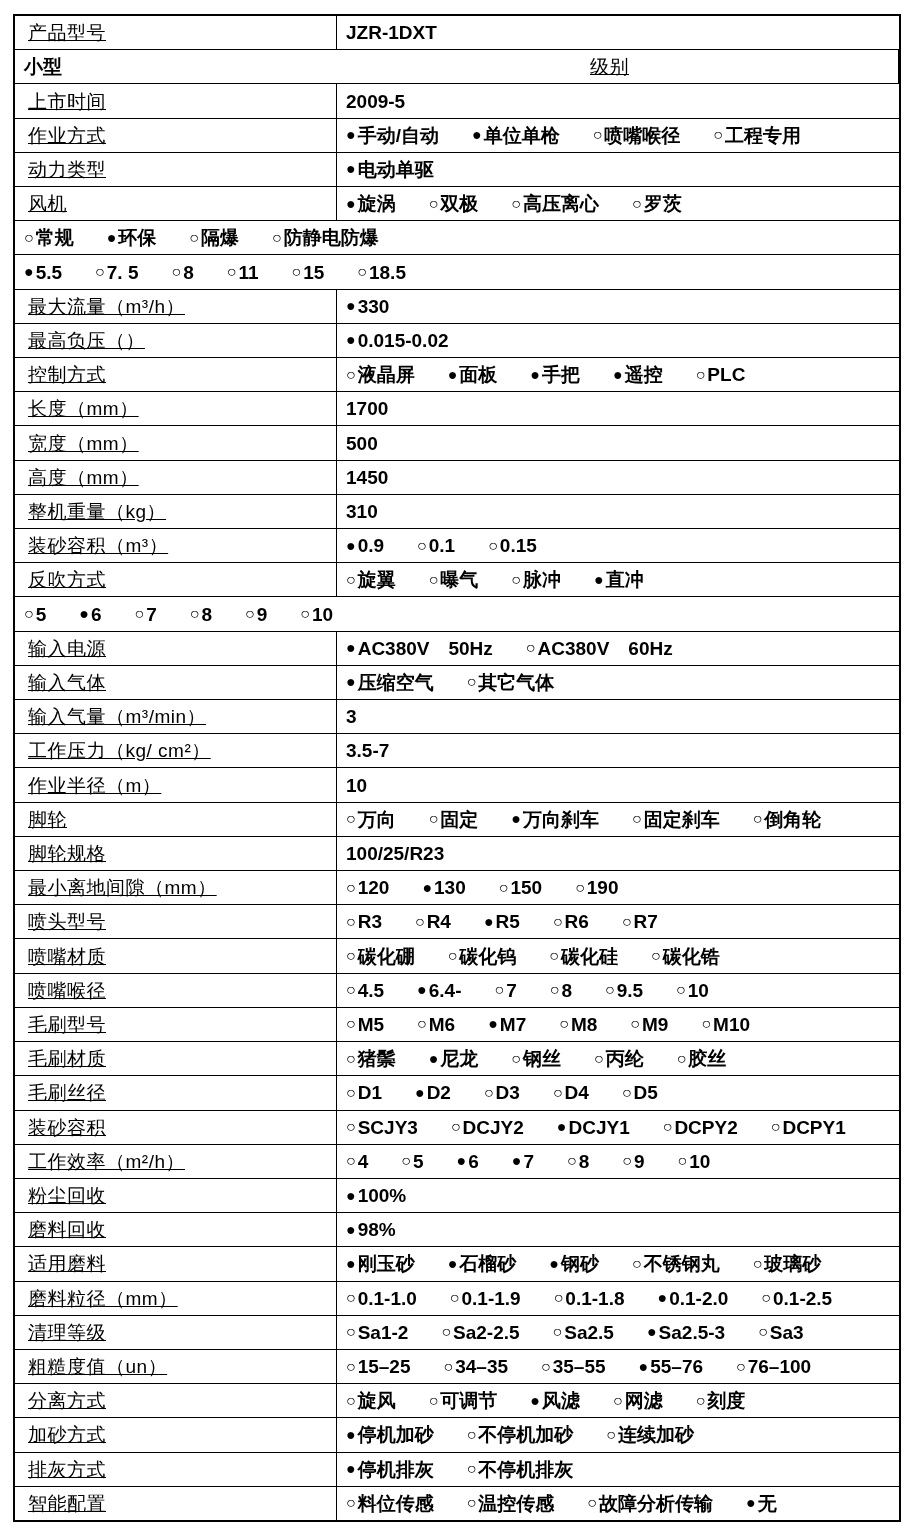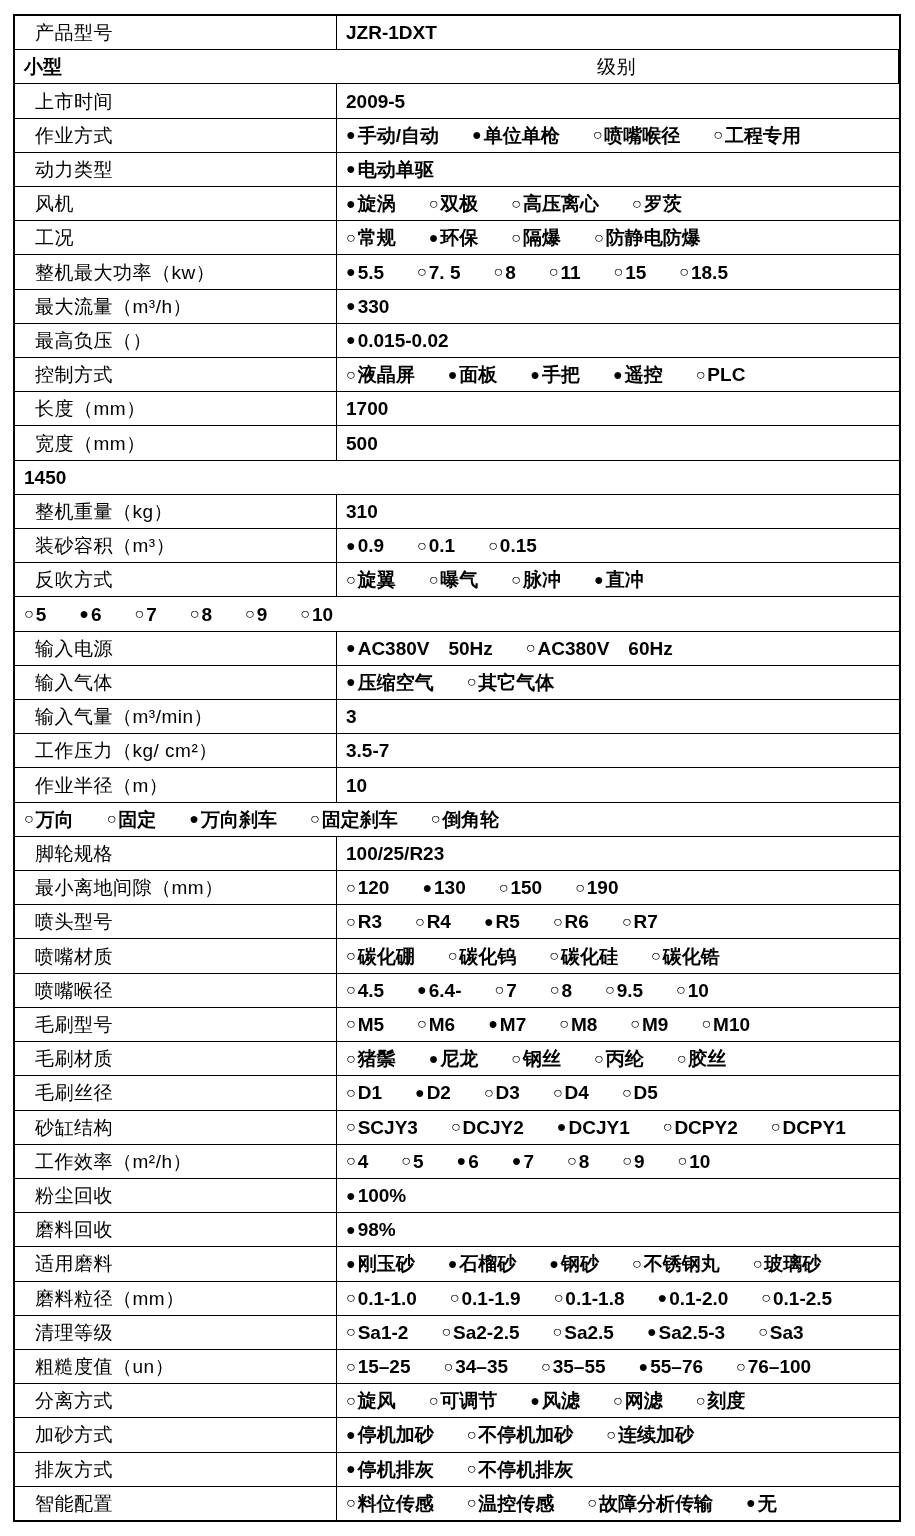--- a/index.html
+++ b/index.html
@@ -37,22 +37,23 @@
     display:flex;
     align-items:center;
     font-size:19px;
     line-height:1;
     overflow:hidden;
   }
   .label-cell{
     flex:0 0 322px;
     width:322px;
     border-right:1.5px solid var(--border-color);
-    padding-left:20px;
+    padding-left:13px;
     letter-spacing:0.5px;
+    text-decoration:underline;
   }
   .value-cell{
     flex:1 1 auto;
     padding-left:9px;
     white-space:pre;
     font-weight:bold;
   }
   .opt{
     display:inline-flex;
     align-items:center;
@@ -88,25 +89,23 @@
     </div>
     <div class="row">
       <div class="cell label-cell">动力类型</div>
       <div class="cell value-cell"><span class="opt"><span class="r">●</span><span>电动单驱</span></span></div>
     </div>
     <div class="row">
       <div class="cell label-cell">风机</div>
       <div class="cell value-cell"><span class="opt"><span class="r">●</span><span>旋涡</span></span><span class="opt"><span class="r">○</span><span>双极</span></span><span class="opt"><span class="r">○</span><span>高压离心</span></span><span class="opt"><span class="r">○</span><span>罗茨</span></span></div>
     </div>
     <div class="row">
-      <div class="cell label-cell">工况</div>
       <div class="cell value-cell"><span class="opt"><span class="r">○</span><span>常规</span></span><span class="opt"><span class="r">●</span><span>环保</span></span><span class="opt"><span class="r">○</span><span>隔爆</span></span><span class="opt"><span class="r">○</span><span>防静电防爆</span></span></div>
     </div>
     <div class="row">
-      <div class="cell label-cell">整机最大功率（kw）</div>
       <div class="cell value-cell"><span class="opt"><span class="r">●</span><span>5.5</span></span><span class="opt"><span class="r">○</span><span>7. 5</span></span><span class="opt"><span class="r">○</span><span>8</span></span><span class="opt"><span class="r">○</span><span>11</span></span><span class="opt"><span class="r">○</span><span>15</span></span><span class="opt"><span class="r">○</span><span>18.5</span></span></div>
     </div>
     <div class="row">
       <div class="cell label-cell">最大流量（m³/h）</div>
       <div class="cell value-cell"><span class="opt"><span class="r">●</span><span>330</span></span></div>
     </div>
     <div class="row">
       <div class="cell label-cell">最高负压（）</div>
       <div class="cell value-cell"><span class="opt"><span class="r">●</span><span>0.015-0.02</span></span></div>
     </div>
@@ -116,20 +115,21 @@
     </div>
     <div class="row">
       <div class="cell label-cell">长度（mm）</div>
       <div class="cell value-cell">1700</div>
     </div>
     <div class="row">
       <div class="cell label-cell">宽度（mm）</div>
       <div class="cell value-cell">500</div>
     </div>
     <div class="row">
+      <div class="cell label-cell">高度（mm）</div>
       <div class="cell value-cell">1450</div>
     </div>
     <div class="row">
       <div class="cell label-cell">整机重量（kg）</div>
       <div class="cell value-cell">310</div>
     </div>
     <div class="row">
       <div class="cell label-cell">装砂容积（m³）</div>
       <div class="cell value-cell"><span class="opt"><span class="r">●</span><span>0.9</span></span><span class="opt"><span class="r">○</span><span>0.1</span></span><span class="opt"><span class="r">○</span><span>0.15</span></span></div>
     </div>
@@ -154,20 +154,21 @@
     </div>
     <div class="row">
       <div class="cell label-cell">工作压力（kg/ cm²）</div>
       <div class="cell value-cell">3.5-7</div>
     </div>
     <div class="row">
       <div class="cell label-cell">作业半径（m）</div>
       <div class="cell value-cell">10</div>
     </div>
     <div class="row">
+      <div class="cell label-cell">脚轮</div>
       <div class="cell value-cell"><span class="opt"><span class="r">○</span><span>万向</span></span><span class="opt"><span class="r">○</span><span>固定</span></span><span class="opt"><span class="r">●</span><span>万向刹车</span></span><span class="opt"><span class="r">○</span><span>固定刹车</span></span><span class="opt"><span class="r">○</span><span>倒角轮</span></span></div>
     </div>
     <div class="row">
       <div class="cell label-cell">脚轮规格</div>
       <div class="cell value-cell">100/25/R23</div>
     </div>
     <div class="row">
       <div class="cell label-cell">最小离地间隙（mm）</div>
       <div class="cell value-cell"><span class="opt"><span class="r">○</span><span>120</span></span><span class="opt"><span class="r">●</span><span>130</span></span><span class="opt"><span class="r">○</span><span>150</span></span><span class="opt"><span class="r">○</span><span>190</span></span></div>
     </div>
@@ -189,21 +190,21 @@
     </div>
     <div class="row">
       <div class="cell label-cell">毛刷材质</div>
       <div class="cell value-cell"><span class="opt"><span class="r">○</span><span>猪鬃</span></span><span class="opt"><span class="r">●</span><span>尼龙</span></span><span class="opt"><span class="r">○</span><span>钢丝</span></span><span class="opt"><span class="r">○</span><span>丙纶</span></span><span class="opt"><span class="r">○</span><span>胶丝</span></span></div>
     </div>
     <div class="row">
       <div class="cell label-cell">毛刷丝径</div>
       <div class="cell value-cell"><span class="opt"><span class="r">○</span><span>D1</span></span><span class="opt"><span class="r">●</span><span>D2</span></span><span class="opt"><span class="r">○</span><span>D3</span></span><span class="opt"><span class="r">○</span><span>D4</span></span><span class="opt"><span class="r">○</span><span>D5</span></span></div>
     </div>
     <div class="row">
-      <div class="cell label-cell">砂缸结构</div>
+      <div class="cell label-cell">装砂容积</div>
       <div class="cell value-cell"><span class="opt"><span class="r">○</span><span>SCJY3</span></span><span class="opt"><span class="r">○</span><span>DCJY2</span></span><span class="opt"><span class="r">●</span><span>DCJY1</span></span><span class="opt"><span class="r">○</span><span>DCPY2</span></span><span class="opt"><span class="r">○</span><span>DCPY1</span></span></div>
     </div>
     <div class="row">
       <div class="cell label-cell">工作效率（m²/h）</div>
       <div class="cell value-cell"><span class="opt"><span class="r">○</span><span>4</span></span><span class="opt"><span class="r">○</span><span>5</span></span><span class="opt"><span class="r">●</span><span>6</span></span><span class="opt"><span class="r">●</span><span>7</span></span><span class="opt"><span class="r">○</span><span>8</span></span><span class="opt"><span class="r">○</span><span>9</span></span><span class="opt"><span class="r">○</span><span>10</span></span></div>
     </div>
     <div class="row">
       <div class="cell label-cell">粉尘回收</div>
       <div class="cell value-cell"><span class="opt"><span class="r">●</span><span>100%</span></span></div>
     </div>

